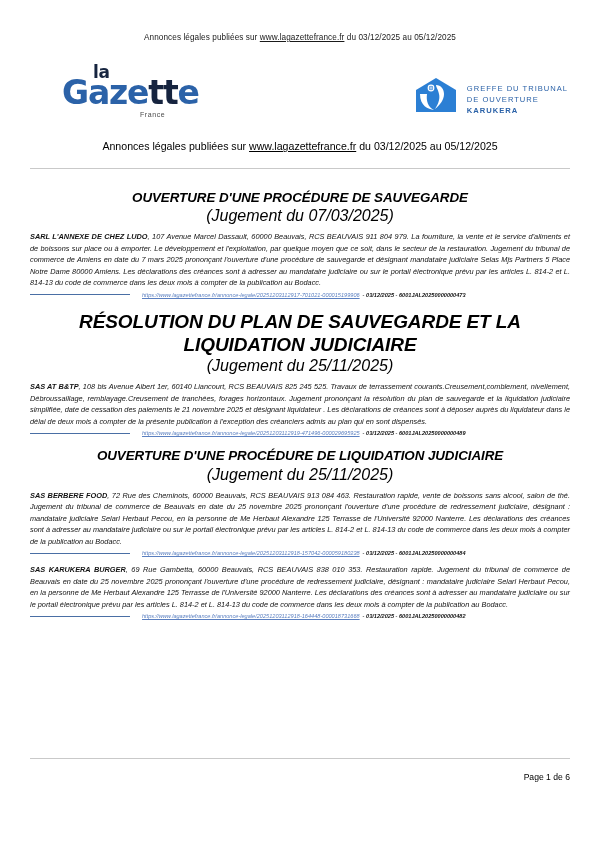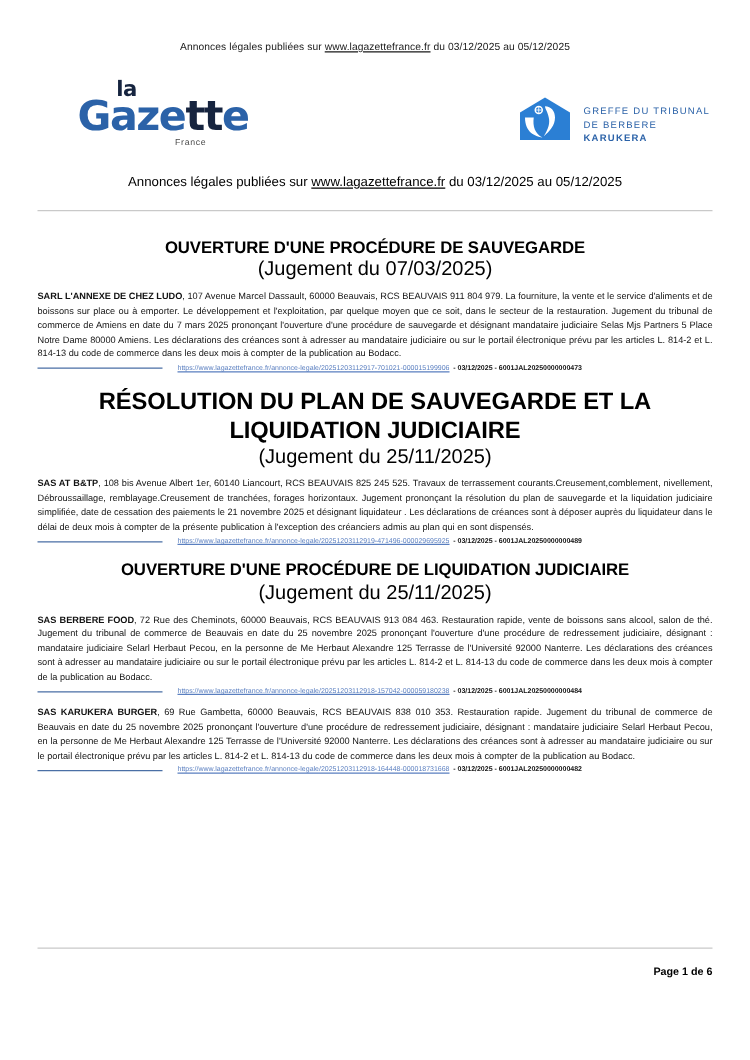--- a/index.html
+++ b/index.html
@@ -127,20 +127,21 @@
   }
   .rule-top { top: 168px; }
   .rule-bottom { top: 758px; }
 
   
   .content {
     position: absolute;
     top: 178px;
     left: 30px;
     width: 540px;
+    font-style: italic;
   }
   .section { margin-bottom: 0; }
   .sec-title {
     text-align: center;
     font-size: 13.4px;
     font-weight: bold;
     line-height: 1.22;
     margin: 12px 0 0 0;
     letter-spacing: -0.005em;
   }
@@ -187,21 +188,21 @@
   }
 
   
   .footer {
     position: absolute;
     top: 772px;
     left: 30px;
     width: 540px;
     text-align: right;
     font-size: 8.6px;
-    font-weight: bold;
+    font-weight: normal;
   }
 </style>
 </head>
 <body>
 
 <div class="page">
 
   <div class="top-banner">
     <span>Annonces légales publiées sur </span><span class="u">www.lagazettefrance.fr</span><span> du 03/12/2025 au 05/12/2025</span>
   </div>
@@ -220,21 +221,21 @@
           <path d="M2 14 L22 2 L42 14 L42 36 L2 36 Z" fill="#2b7fd4"></path>
           <path d="M6 18 C6 30, 14 33, 20 34 C14 31, 12 25, 13 18 Z" fill="#ffffff"></path>
           <path d="M22 9 C27 9, 30 13, 30 18 C30 24, 26 29, 21 33 C25 27, 26 22, 25 18 C24 13, 22 11, 22 9 Z" fill="#ffffff"></path>
           <circle cx="17" cy="12" r="3.4" fill="#ffffff"></circle>
           <circle cx="17" cy="12" r="2.2" fill="#2b7fd4"></circle>
           <path d="M14.6 12 L19.4 12 M17 9.6 L17 14.4" stroke="#ffffff" stroke-width="0.7"></path>
         </svg>
       </div>
       <div class="greffe-text">
         <div>GREFFE DU TRIBUNAL</div>
-        <div>DE BERBERE</div>
+        <div>DE OUVERTURE</div>
         <div class="b3">KARUKERA</div>
       </div>
     </div>
   </div>
 
   <div class="sub-banner">
     <span>Annonces légales publiées sur </span><span class="u">www.lagazettefrance.fr</span><span> du 03/12/2025 au 05/12/2025</span>
   </div>
 
   <div class="rule rule-top"></div>

